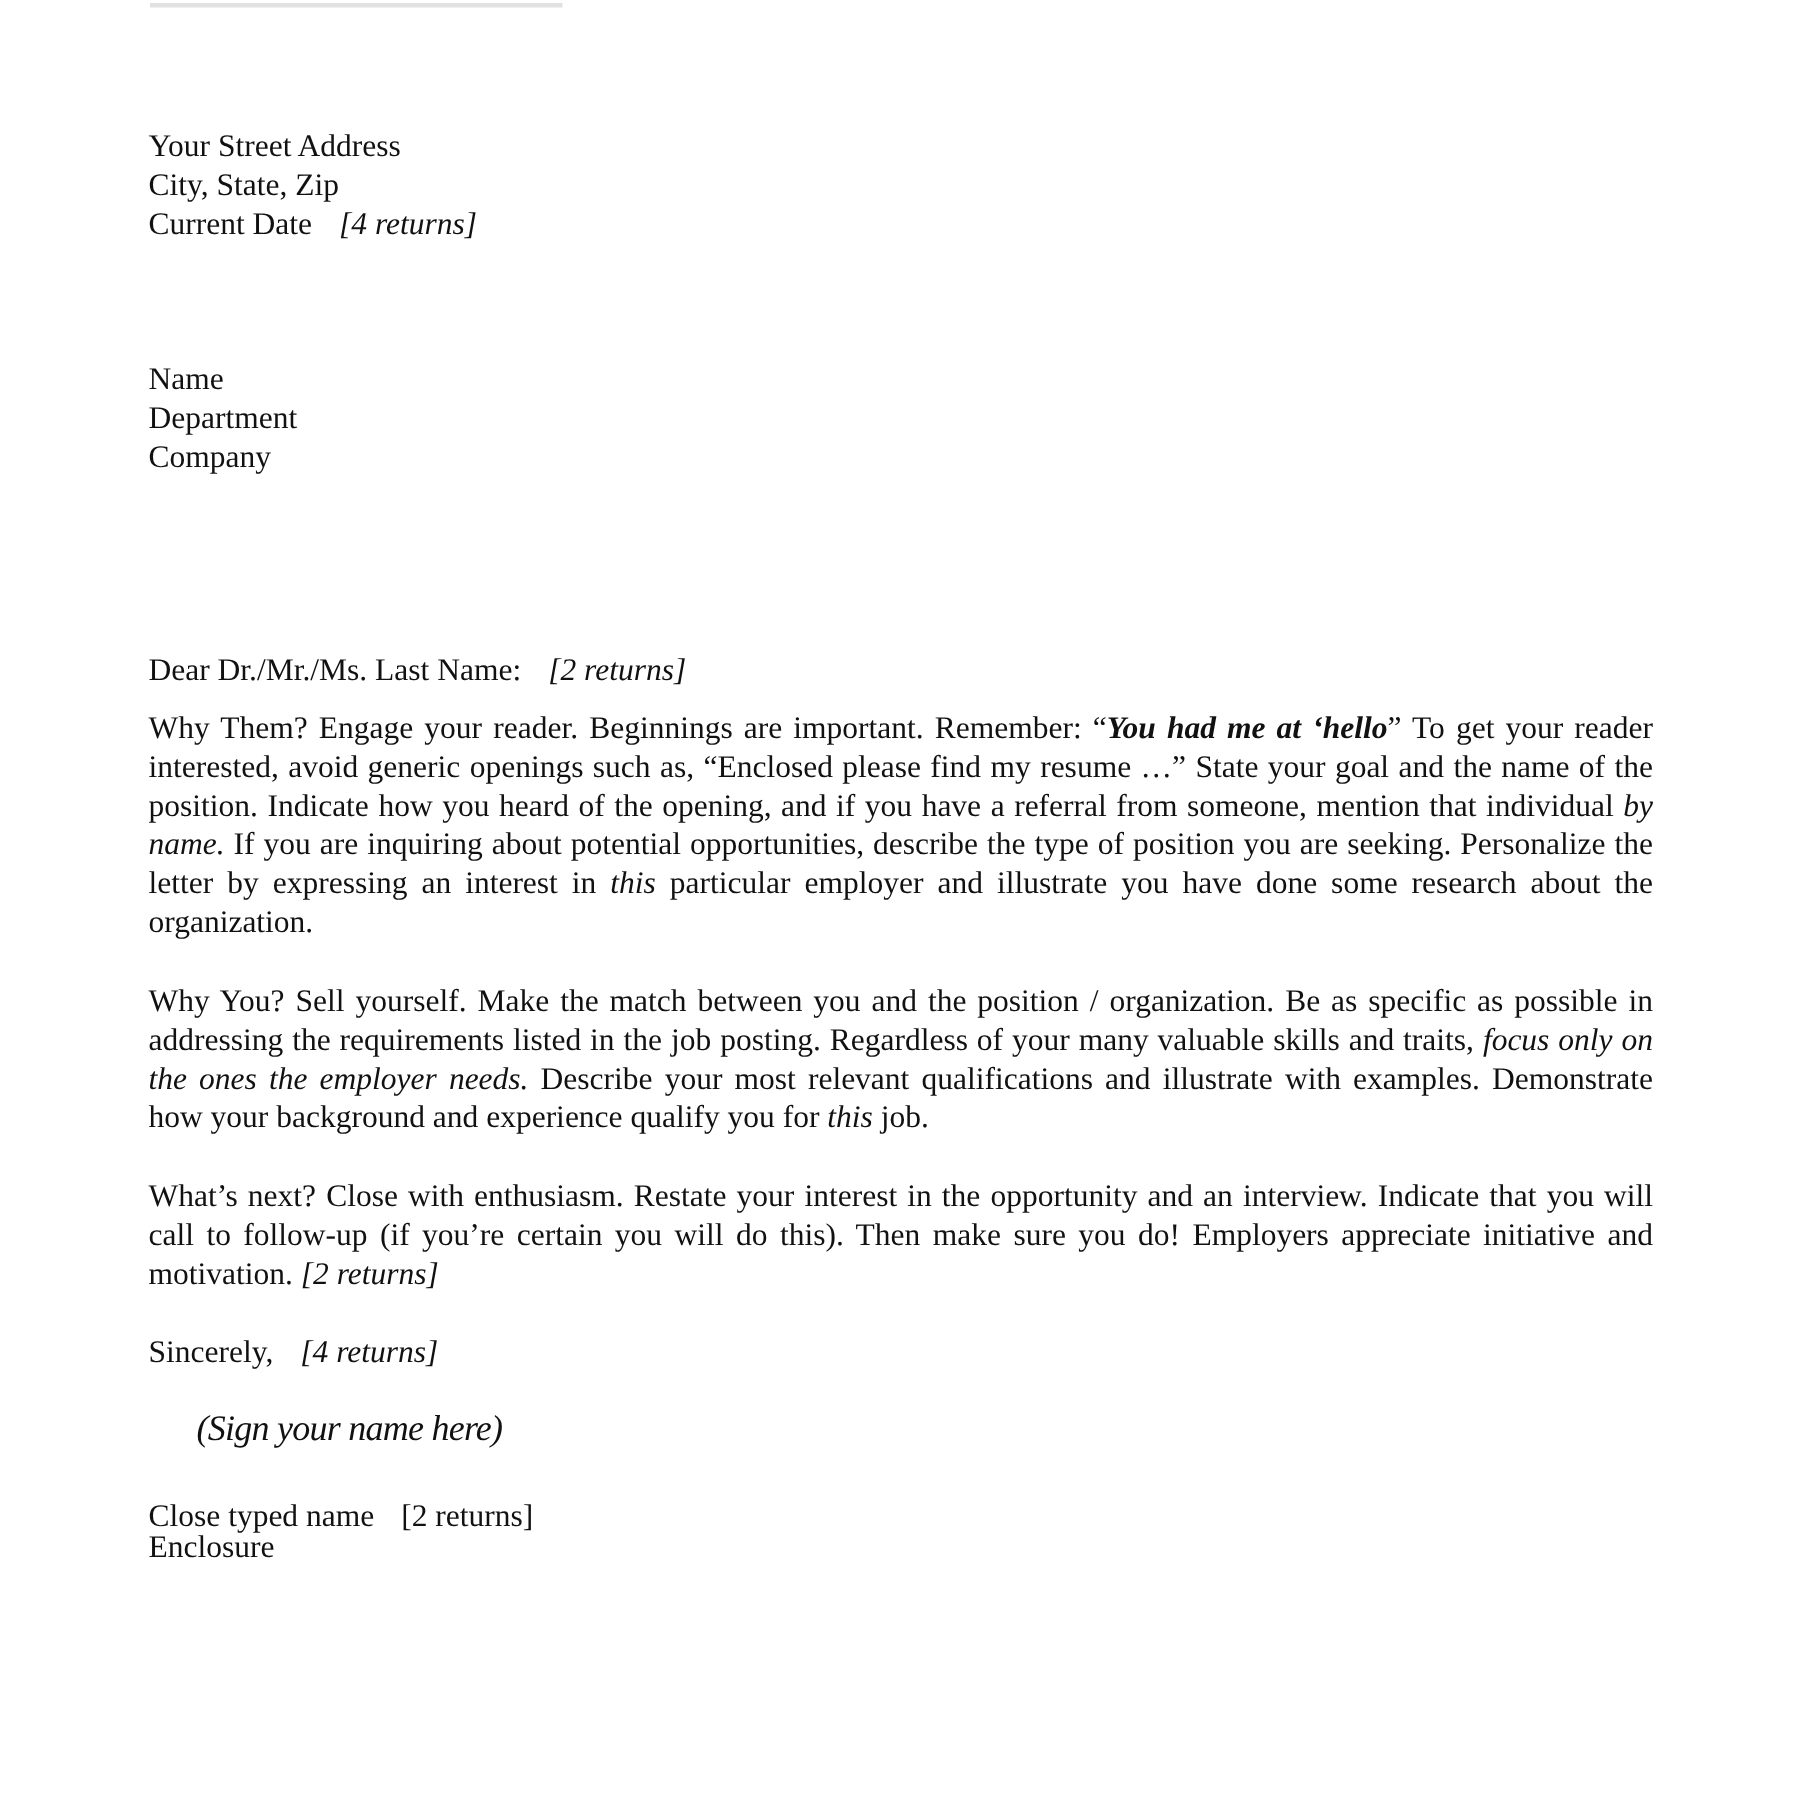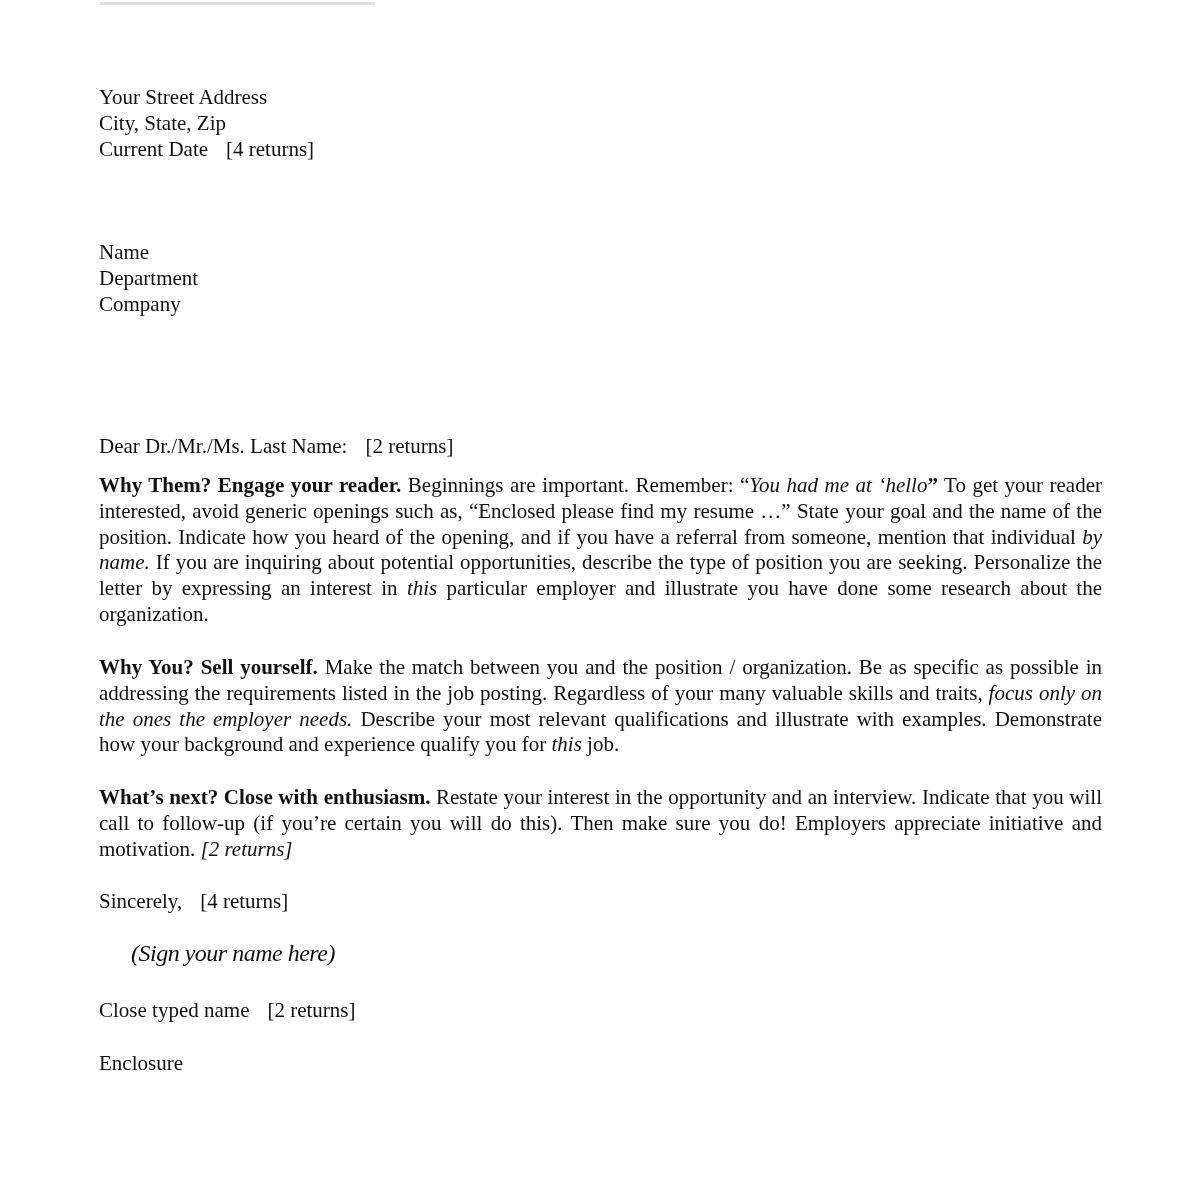--- a/index.html
+++ b/index.html
@@ -8,29 +8,29 @@
     font-family: "Liberation Serif", "DejaVu Serif", serif;
     color: #111111;
   }
   .page { position: absolute; left: 0; top: 0; width: 1200px; height: 1200px; padding-left: 22px; }
   .cropped-top {
     position: absolute; left: 100px; top: -14px; width: 275px; height: 16px;
     border-bottom: 3px solid #d9d9d9; opacity: 0.8;
   }
   .block { position: absolute; left: 99px; font-size: 21px; line-height: 26px; }
   .line { display: block; white-space: nowrap; }
-  .note { margin-left: 18px; }
+  .note { font-style: italic; margin-left: 18px; }
   .note-plain { margin-left: 18px; }
   .para {
     position: absolute; left: 99px; width: 1003px;
     font-size: 21px; line-height: 25.8px; text-align: justify;
   }
-  .b { font-weight: bold; }
+  .b { font-weight: normal; }
   .i { font-style: italic; }
-  .bi { font-weight: normal; font-style: italic; }
+  .bi { font-weight: bold; font-style: italic; }
   .sig { font-style: italic; font-size: 24px; letter-spacing: -0.5px; margin-left: 32px; }
 </style>
 </head>
 <body>
 
 <div class="page">
 
   <div class="cropped-top"></div>
 
   <div class="block" style="top:84px;">
@@ -58,15 +58,15 @@
   <div class="block" style="top:888px;">
     <span class="line"><span>Sincerely,</span><span class="note">[4 returns]</span></span>
   </div>
 
   <div class="block sig" style="top:940px;">(Sign your name here)</div>
 
   <div class="block" style="top:997px;">
     <span class="line"><span>Close typed name</span><span class="note-plain">[2 returns]</span></span>
   </div>
 
-  <div class="block" style="top:1050px;">Enclosure</div>
+  <div class="block" style="top:1018px;">Enclosure</div>
 
 </div>
 
 </body></html>

